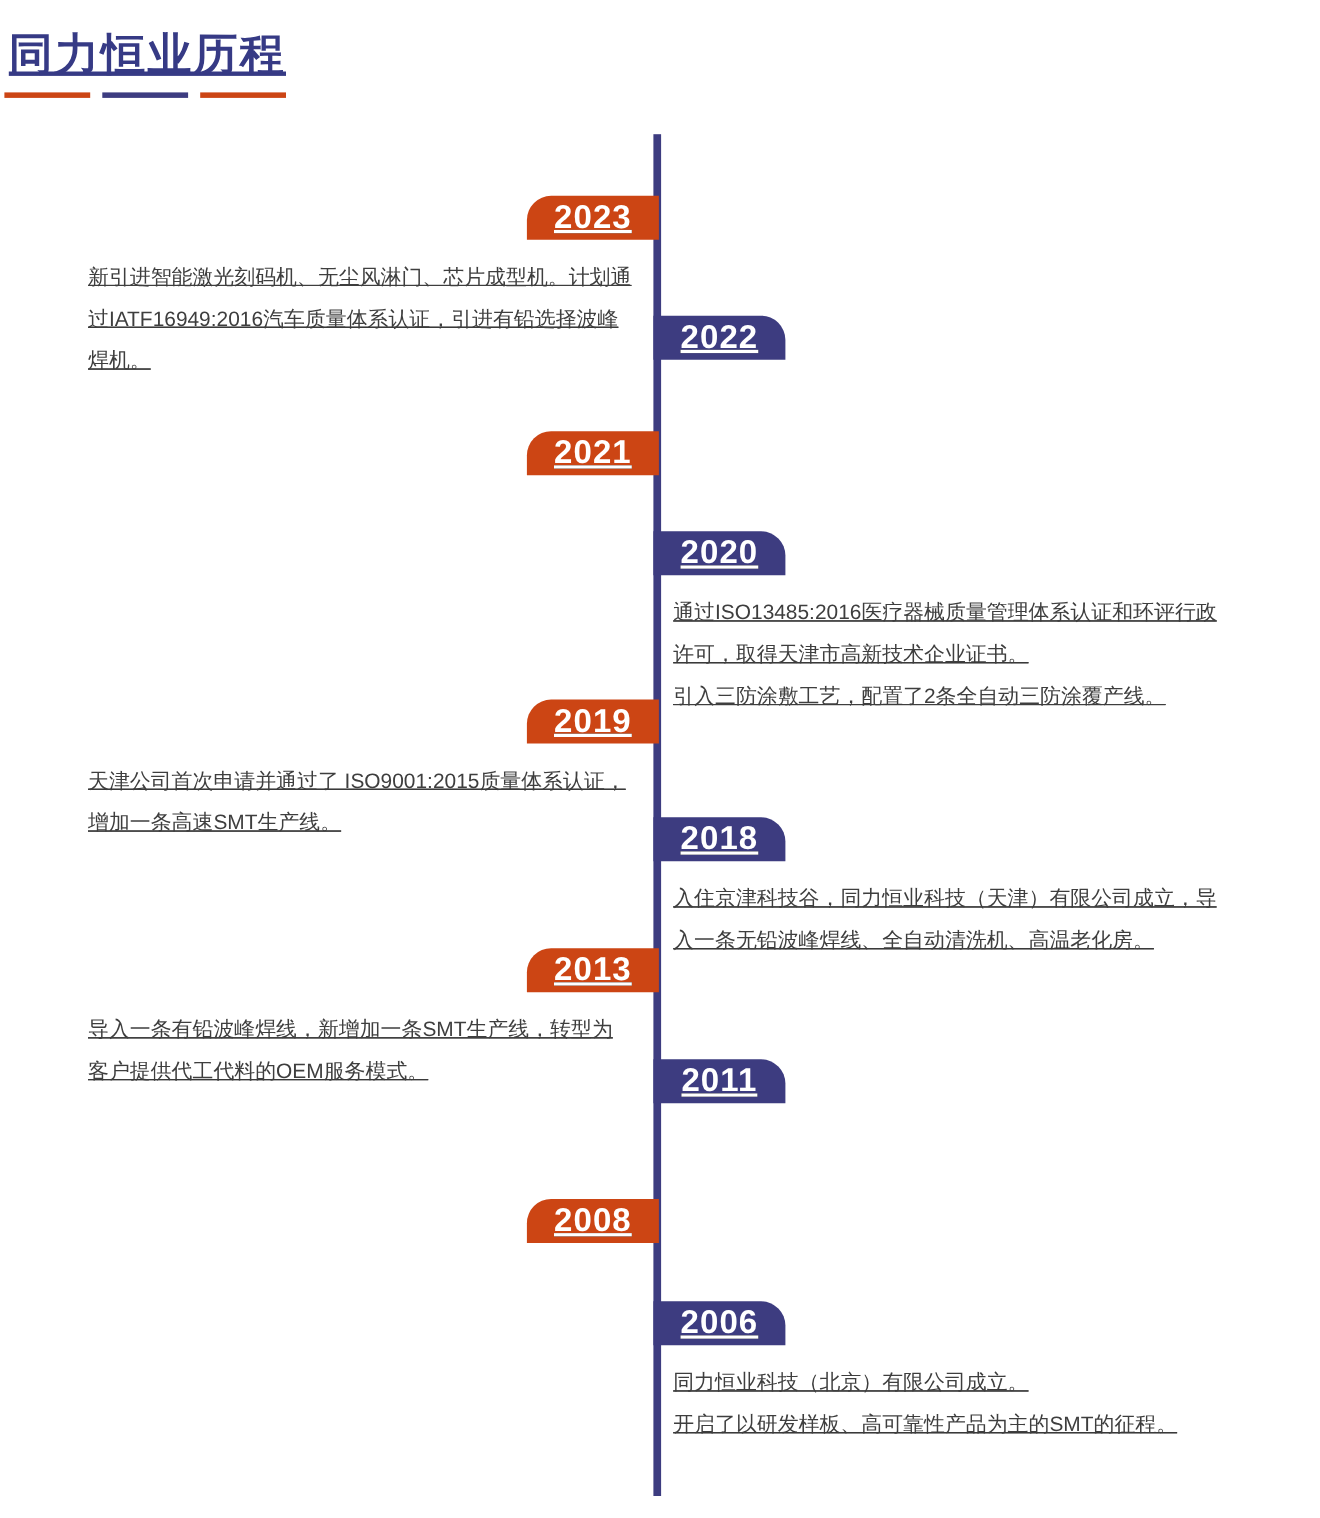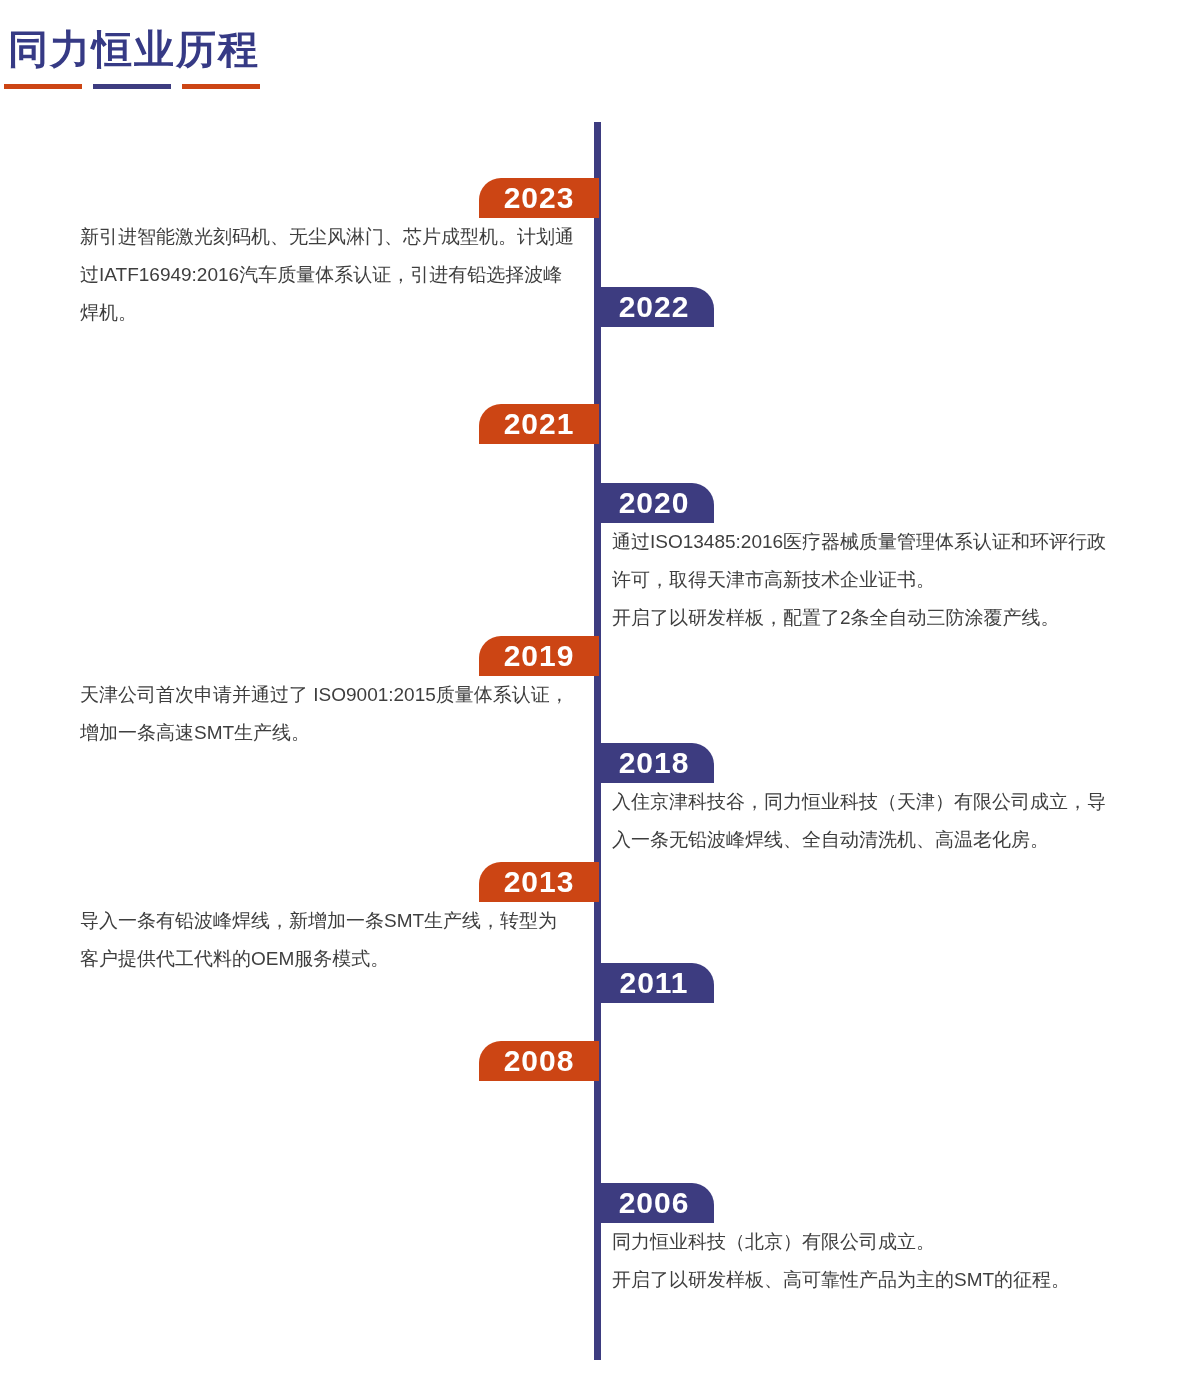--- a/index.html
+++ b/index.html
@@ -1,21 +1,21 @@
 <!DOCTYPE html>
 <html lang="zh"><head>
 <meta charset="utf-8">
 <style>
   :root{
     --orange:#cc4514;
     --purple:#3d3c80;
     --title:#363a85;
     --body-text:#3e3e3e;
   }
-  *{box-sizing:border-box;margin:0;padding:0;}
+  *{box-sizing:border-box;margin:0;padding:0;text-decoration:underline;}
   html,body{background:#ffffff;}
   body{
     width:1200px;height:1380px;position:relative;overflow:hidden;
     font-family:"Liberation Sans","DejaVu Sans",sans-serif;
   }
   
   .page-title{
     position:absolute;left:8px;top:22px;
     font-size:40px;font-weight:700;letter-spacing:2px;
     color:var(--title);
@@ -33,20 +33,21 @@
   .entry.left{left:80px;width:519px;}
   .entry.right{left:594px;width:545px;}
   .badge{
     width:120px;height:40px;
     display:flex;align-items:center;justify-content:center;
     color:#ffffff;font-size:30px;font-weight:700;letter-spacing:1px;
   }
   .entry.left  .badge{margin-left:auto;background:var(--orange);border-radius:22px 0 0 0;}
   .entry.right .badge{margin-right:auto;background:var(--purple);border-radius:0 22px 0 0;text-align:right;}
   .desc{
+    margin-top:16px;
     font-size:19px;line-height:38px;color:var(--body-text);
     white-space:pre-line;text-align:left;
   }
   .entry.right .desc{padding-left:18px;}
 </style>
 </head>
 <body>
 
 <h1 class="page-title">同力恒业历程</h1>
 
@@ -62,29 +63,29 @@
   <div class="badge">2023</div>
   <p class="desc">新引进智能激光刻码机、无尘风淋门、芯片成型机。计划通
 过IATF16949:2016汽车质量体系认证，引进有铅选择波峰
 焊机。</p>
 </section>
 
 <section class="entry right" style="top:287px">
   <div class="badge">2022</div>
 </section>
 
-<section class="entry left" style="top:404px">
+<section class="entry left" style="top:392px">
   <div class="badge">2021</div>
 </section>
 
 <section class="entry right" style="top:483px">
   <div class="badge">2020</div>
   <p class="desc">通过ISO13485:2016医疗器械质量管理体系认证和环评行政
 许可，取得天津市高新技术企业证书。
-开启了以研发样板，配置了2条全自动三防涂覆产线。</p>
+引入三防涂敷工艺，配置了2条全自动三防涂覆产线。</p>
 </section>
 
 <section class="entry left" style="top:636px">
   <div class="badge">2019</div>
   <p class="desc">天津公司首次申请并通过了 ISO9001:2015质量体系认证，
 增加一条高速SMT生产线。</p>
 </section>
 
 <section class="entry right" style="top:743px">
   <div class="badge">2018</div>
@@ -95,21 +96,21 @@
 <section class="entry left" style="top:862px">
   <div class="badge">2013</div>
   <p class="desc">导入一条有铅波峰焊线，新增加一条SMT生产线，转型为
 客户提供代工代料的OEM服务模式。</p>
 </section>
 
 <section class="entry right" style="top:963px">
   <div class="badge">2011</div>
 </section>
 
-<section class="entry left" style="top:1041px">
+<section class="entry left" style="top:1090px">
   <div class="badge">2008</div>
 </section>
 
 <section class="entry right" style="top:1183px">
   <div class="badge">2006</div>
   <p class="desc">同力恒业科技（北京）有限公司成立。
 开启了以研发样板、高可靠性产品为主的SMT的征程。</p>
 </section>
 
 </body></html>

